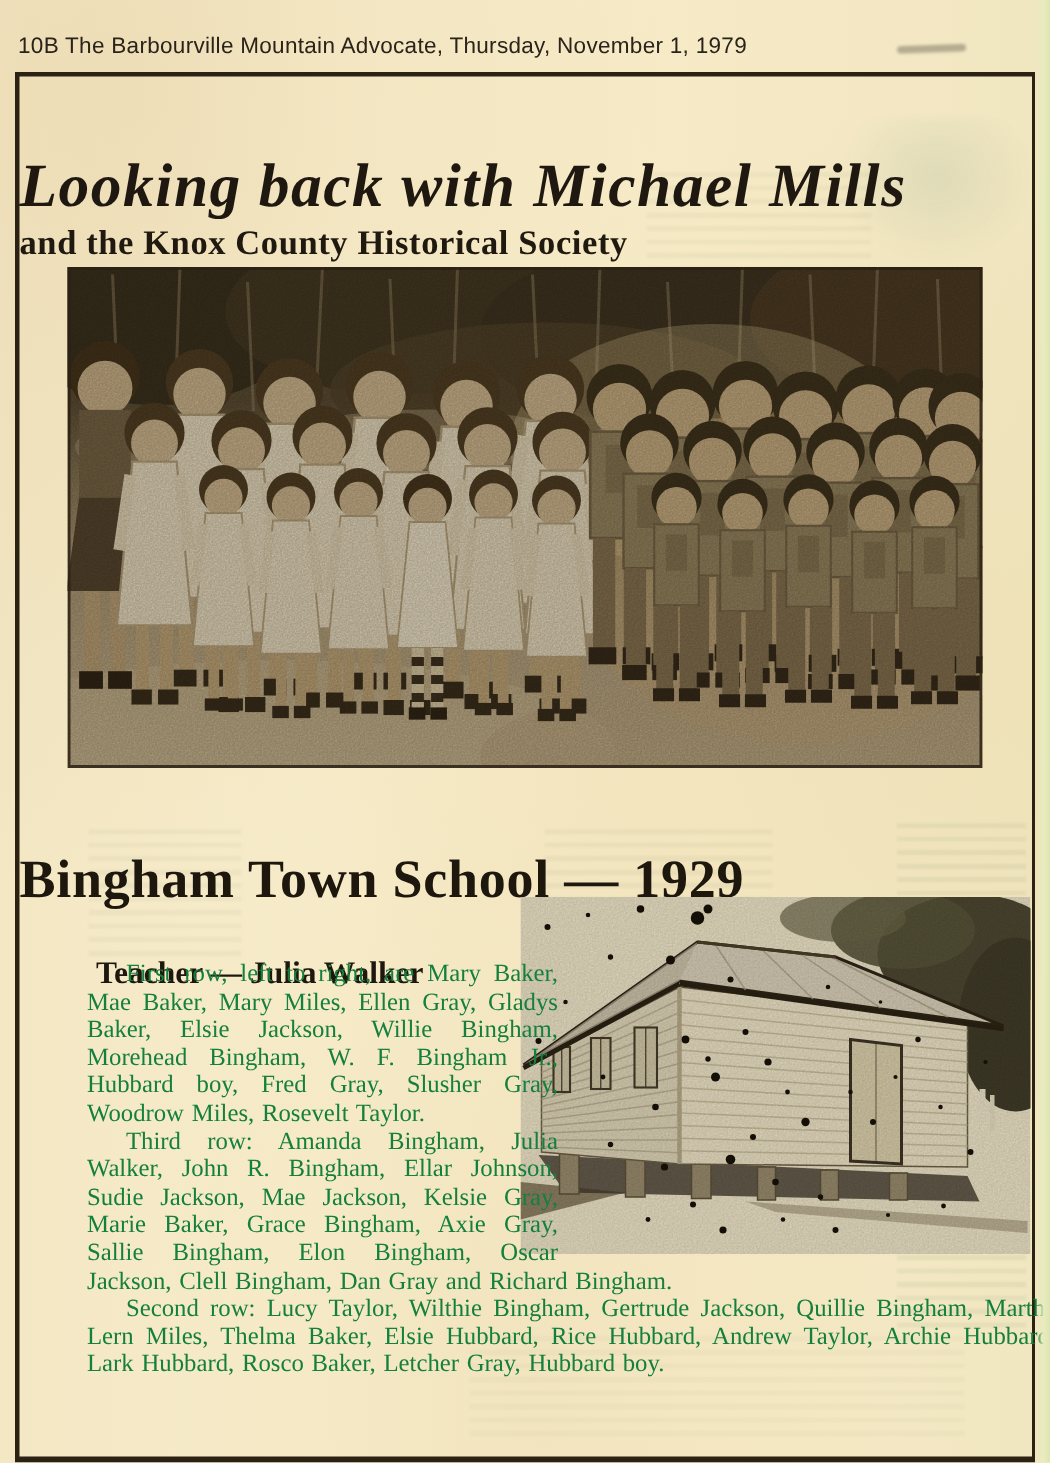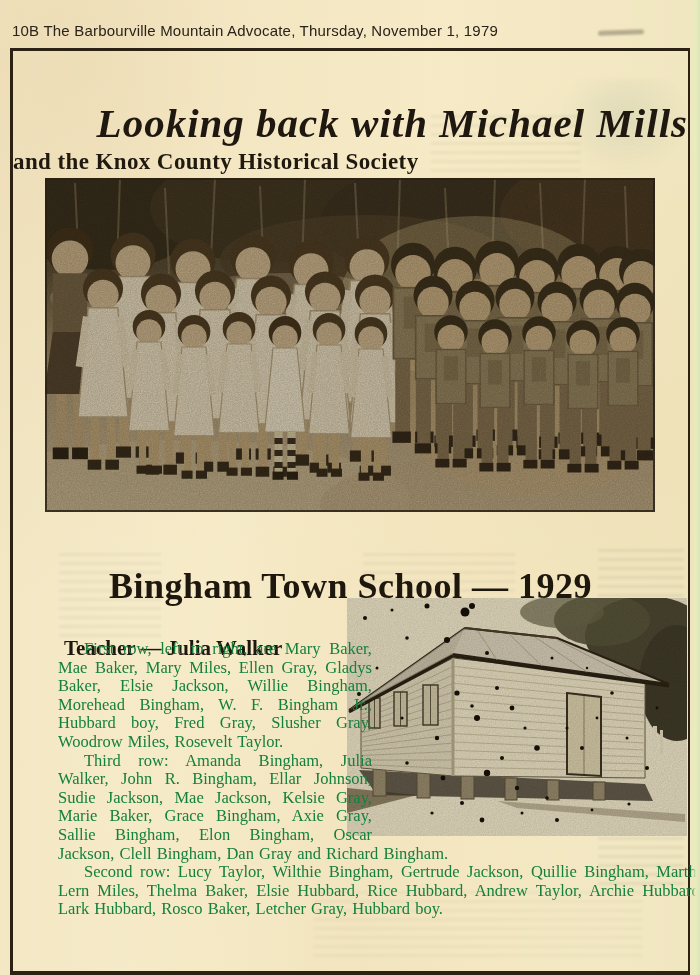--- a/index.html
+++ b/index.html
@@ -37,34 +37,34 @@
   }
   .ghost {
     position:absolute; z-index:1; filter:blur(1.1px); opacity:0.75; pointer-events:none;
     background:repeating-linear-gradient(180deg, rgba(104,124,100,0.14) 0 3px, rgba(0,0,0,0) 3px 9px);
   }
   .ghost.blob {
     background:radial-gradient(ellipse at 50% 40%, rgba(116,150,138,0.20), rgba(116,150,138,0.0) 70%);
     filter:blur(2px);
   }
   .headline {
-    position:absolute; top:22px; left:0; width:100%; text-align:right; z-index:3;
+    position:absolute; top:22px; left:0; width:100%; text-align:left; z-index:3;
     font-style:italic; font-weight:bold; font-size:41px; line-height:46px;
     color:#1f1810; letter-spacing:1px;
   }
   .subheadline {
     position:absolute; top:79px; left:0; width:100%; z-index:3;
     font-weight:bold; font-size:23px; line-height:26px; color:#201910; letter-spacing:0.4px;
   }
   .class-photo {
     position:absolute; left:32px; top:127px; width:610px; height:334px; z-index:3;
     margin:0;
   }
   .photo-title {
-    position:absolute; top:485px; left:0; width:100%; text-align:center; z-index:3;
+    position:absolute; top:485px; left:0; width:100%; text-align:left; z-index:3;
     font-weight:bold; font-size:36px; line-height:40px; color:#1e170e; letter-spacing:0.5px;
   }
   .teacher-line {
     position:absolute; left:51px; top:537px; z-index:3;
     font-weight:bold; font-size:21px; line-height:24px; color:#1e170e;margin-top:48px;
   }
   .schoolhouse-photo {
     position:absolute; left:334px; top:547px; width:340px; height:238px; z-index:3;
     margin:0;
   }

